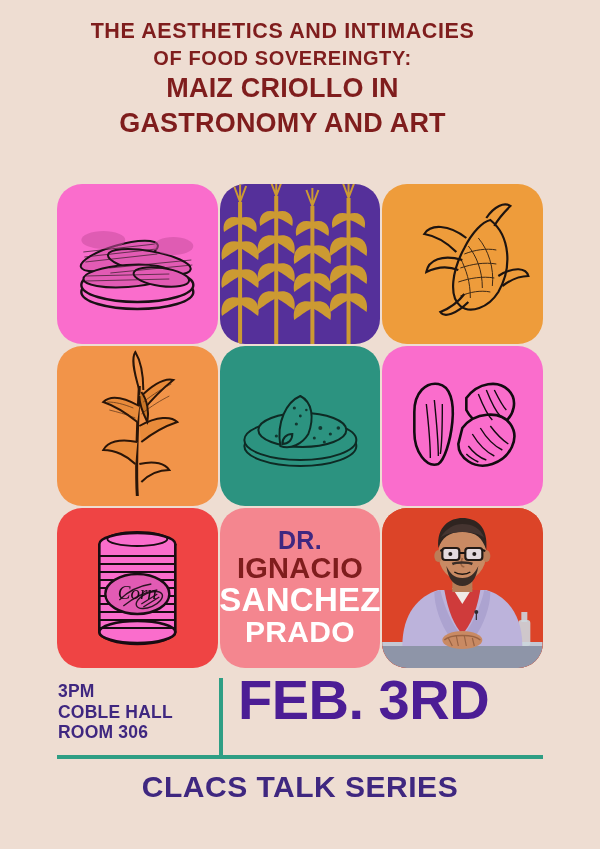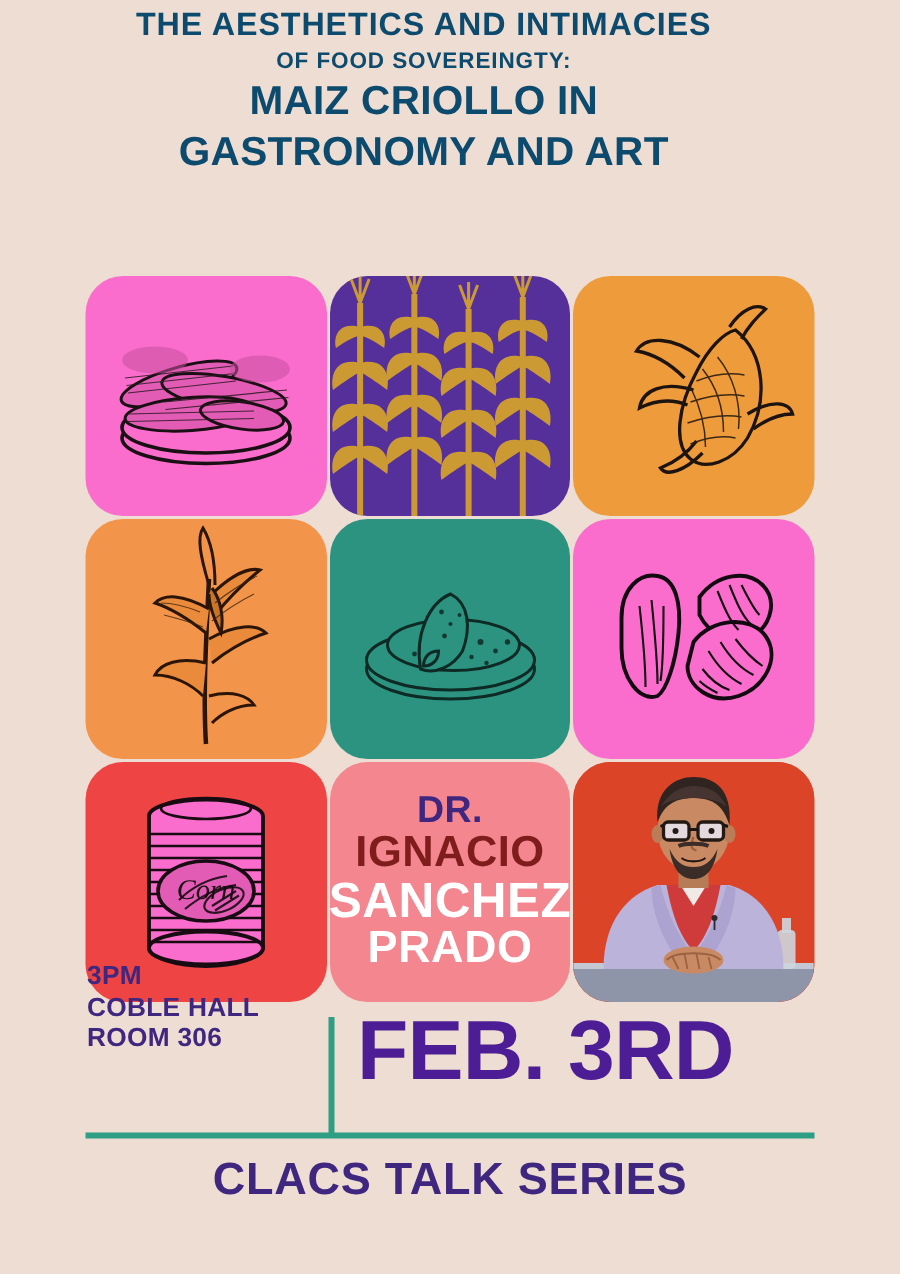--- a/index.html
+++ b/index.html
@@ -7,29 +7,29 @@
     width:600px;height:849px;
     background:#eeddd2;
     font-family:"Liberation Sans", sans-serif;
     overflow:hidden;
     position:relative;
   }
   .poster{position:relative;width:600px;height:849px;background:#eeddd2;}
 
   
   .title-block{
-    position:absolute;left:0;top:3px;width:565px;
+    position:absolute;left:0;top:18px;width:565px;
     text-align:center;
-    color:#0c4a6e;
+    color:#7f1d1d;
     font-weight:bold;
     letter-spacing:.5px;
   }
   .title-line{display:block;line-height:1.28;}
   .t1{font-size:21.5px;letter-spacing:.6px;}
-  .t2{font-size:15px;letter-spacing:.6px;}
+  .t2{font-size:20px;letter-spacing:.6px;}
   .t3{font-size:27px;letter-spacing:.2px;}
   .t4{font-size:27px;letter-spacing:.2px;}
 
   
   .grid{
     position:absolute;left:57px;top:184px;
     width:486px;height:484px;
     display:grid;
     grid-template-columns:1fr 1fr 1fr;
     grid-template-rows:1fr 1fr 1fr;
@@ -63,21 +63,21 @@
   
   .rule-v{
     position:absolute;left:219px;top:678px;width:4px;height:78px;
     background:#2e9e84;
   }
   .rule-h{
     position:absolute;left:57px;top:755px;width:486px;height:4px;
     background:#2e9e84;
   }
   .details{
-    position:absolute;left:58px;top:640px;width:158px;
+    position:absolute;left:58px;top:681px;width:158px;
     color:#3f2780;font-weight:bold;font-size:17.5px;line-height:1.18;
     letter-spacing:.2px;
   }
   .details span{display:block;white-space:nowrap;}
   .bigdate{
     position:absolute;left:238px;top:672px;width:320px;
     color:#4c1d95;font-weight:bold;font-size:56px;
     letter-spacing:-0.5px;line-height:1;
   }
   .series{

